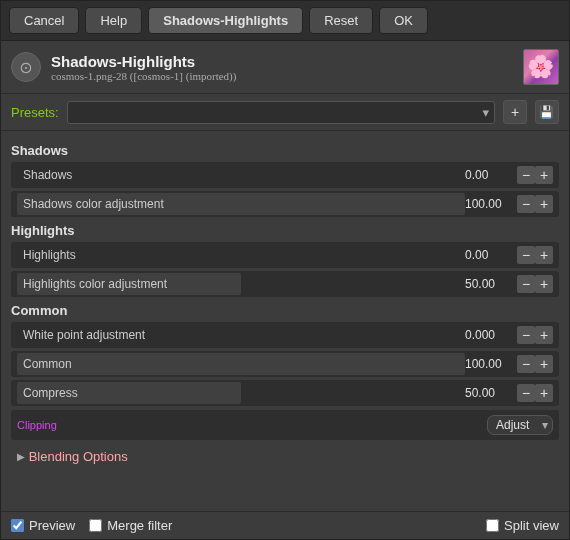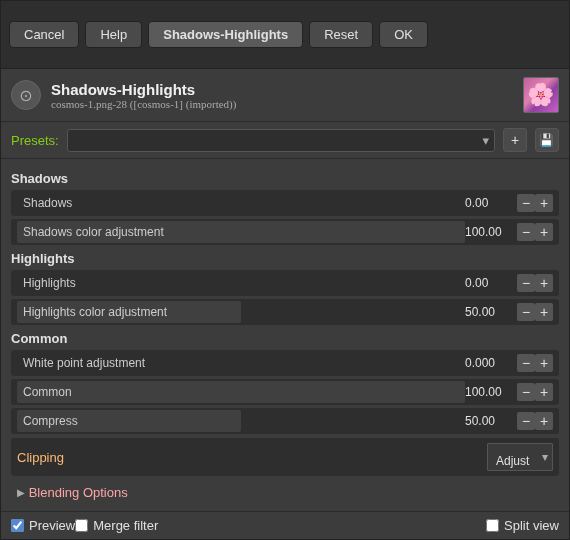--- a/index.html
+++ b/index.html
@@ -20,21 +20,21 @@
       display: flex;
       flex-direction: column;
       border: 1px solid #222;
     }
 
     
     .toolbar {
       display: flex;
       align-items: center;
       background: #2e2e2e;
-      padding: 20px 8px;
+      padding: 6px 8px;
       gap: 6px;
       border-bottom: 1px solid #222;
     }
     .toolbar button {
       background: #4a4a4a;
       color: #e0e0e0;
       border: 1px solid #222;
       border-radius: 4px;
       padding: 5px 14px;
       cursor: pointer;
@@ -225,37 +225,37 @@
     .clipping-row {
       display: flex;
       align-items: center;
       justify-content: space-between;
       padding: 5px 6px;
       background: #2e2e2e;
       border-radius: 3px;
       margin: 4px 0;
     }
     .clipping-label {
-      color: #fdba74;
-      font-size: 13px;
+      color: #d946ef;
+      font-size: 11px;
     }
     .clipping-right {
       display: flex;
       align-items: center;
       gap: 4px;
     }
     .adjust-select-wrapper {
       position: relative;
     }
     .adjust-select-wrapper select {
       background: #3a3a3a;
       border: 1px solid #555;
       color: #e0e0e0;
-      padding: 10px 22px 2px 8px;
-      border-radius: 1px;
+      padding: 2px 22px 2px 8px;
+      border-radius: 7px;
       font-size: 12px;
       appearance: none;
       cursor: pointer;
     }
     .adjust-select-wrapper::after {
       content: '▾';
       position: absolute;
       right: 5px;
       top: 50%;
       transform: translateY(-50%);
@@ -281,21 +281,21 @@
       font-size: 13px;
     }
 
     
     .footer {
       display: flex;
       align-items: flex-end;
       padding: 6px 10px;
       background: #3c3c3c;
       border-top: 1px solid #2a2a2a;
-      gap: 0;
+      gap: 14px;
     }
     .checkbox-row {
       display: flex;
       align-items: center;
       gap: 5px;
       cursor: pointer;
     }
     .checkbox-row input[type=checkbox] {
       accent-color: #5588cc;
       cursor: pointer;

